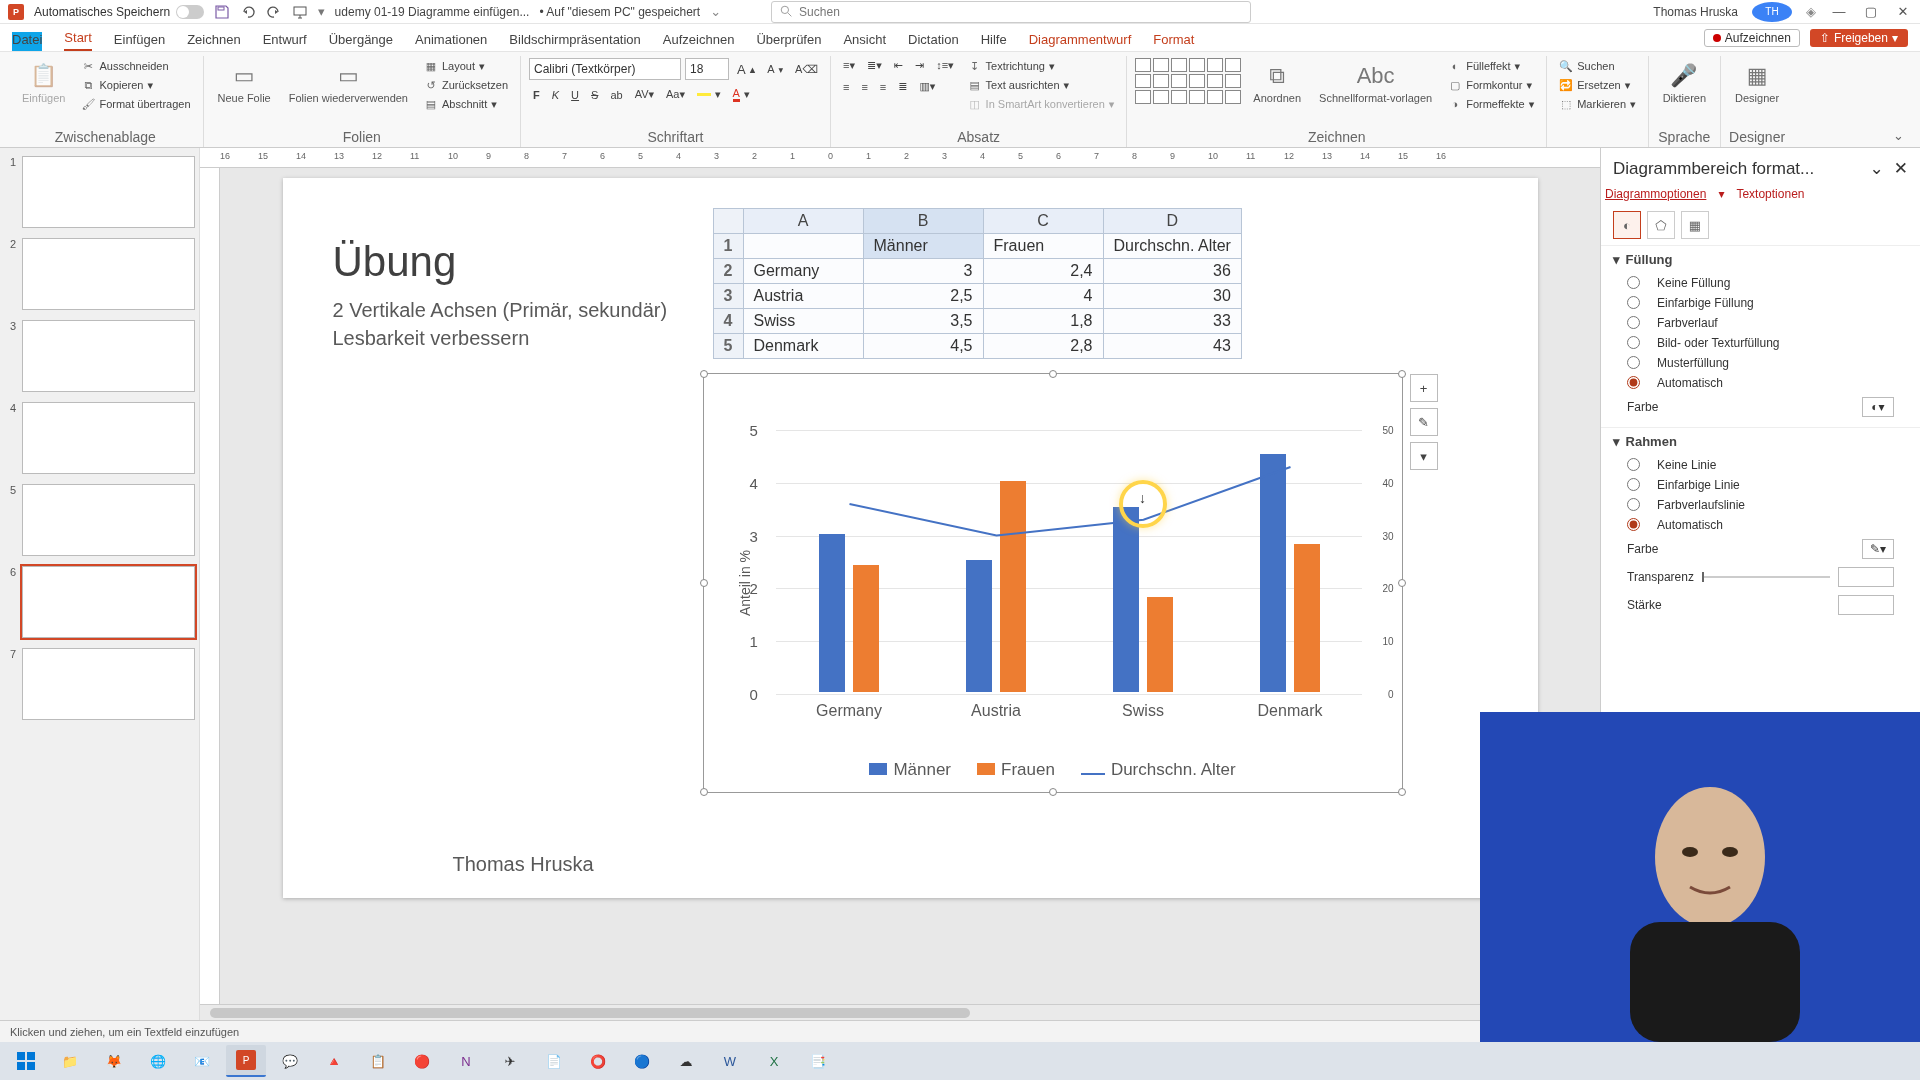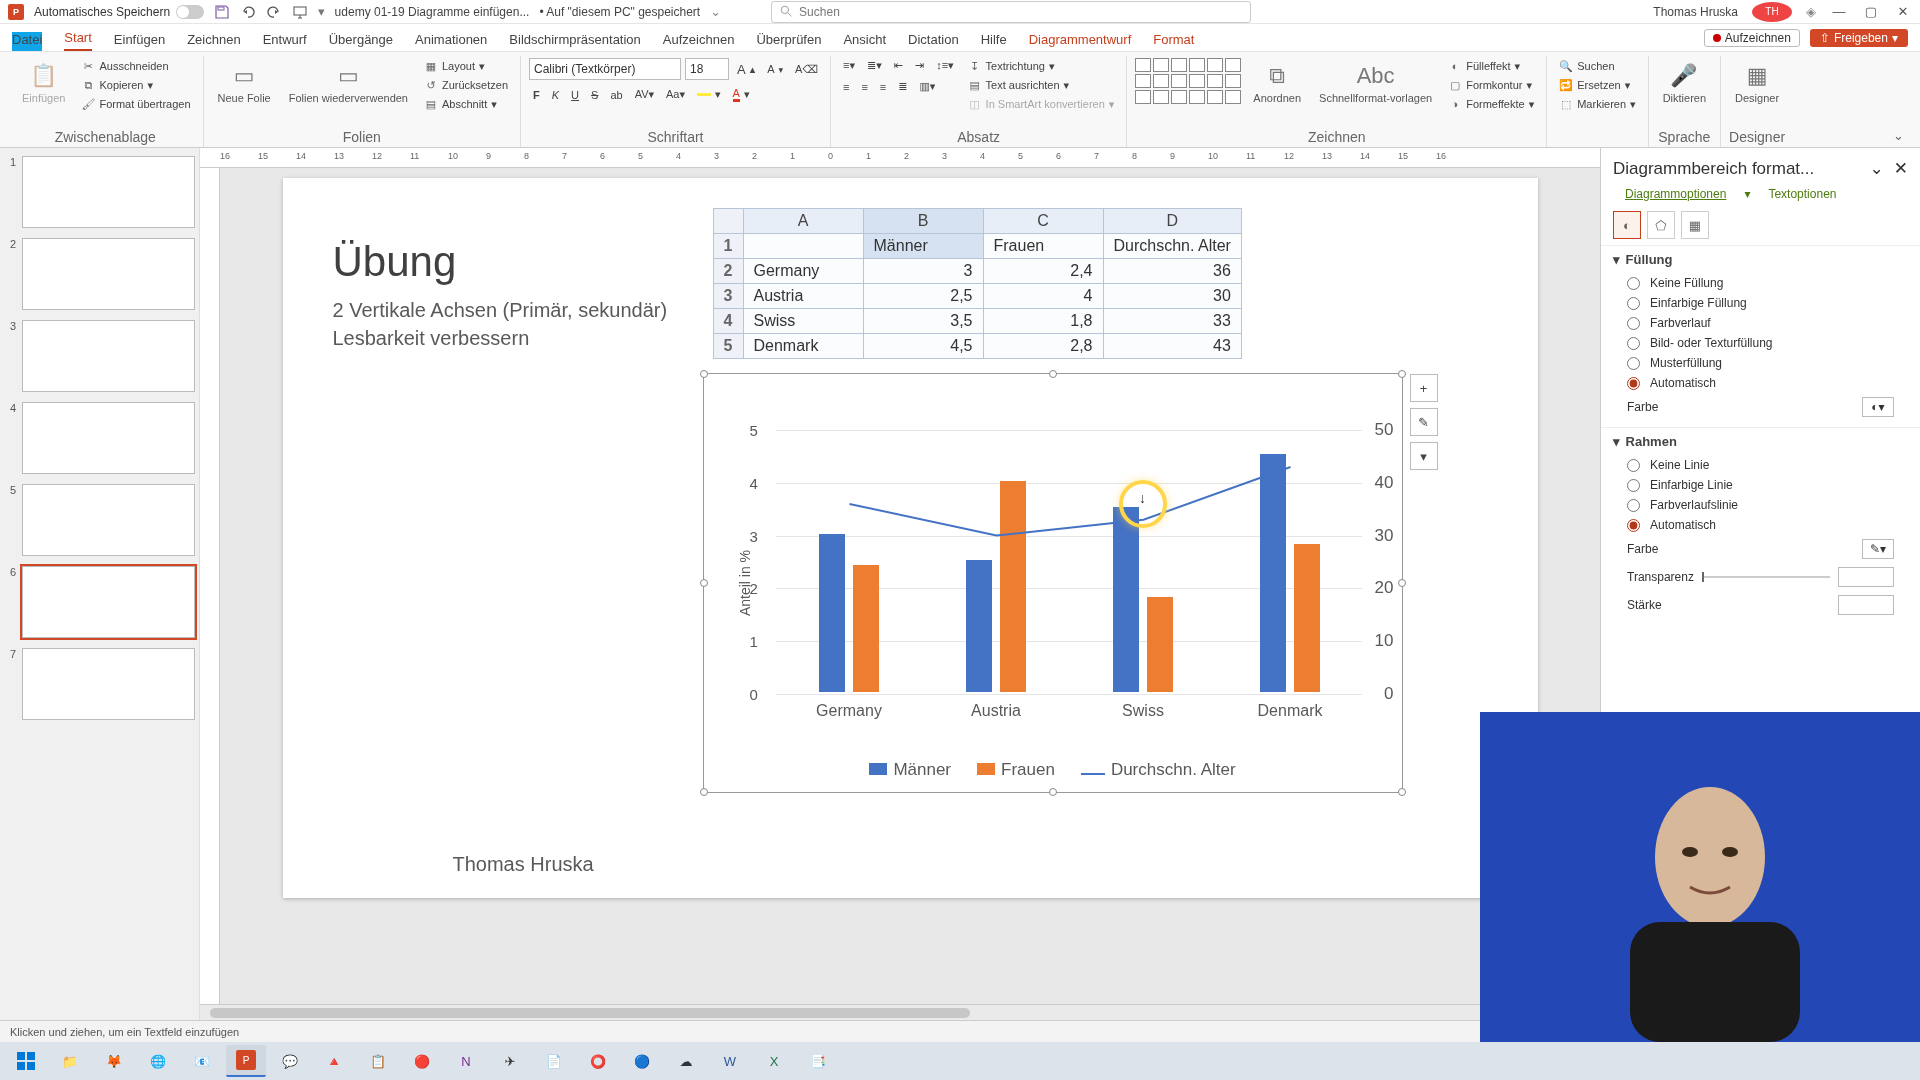--- a/index.html
+++ b/index.html
@@ -8,21 +8,21 @@
 
 .titlebar { height:24px; background:#fff; display:flex; align-items:center; padding:0 8px; gap:10px; border-bottom:1px solid #e5e5e5;}
 .titlebar .ppt-icon { width:16px; height:16px; background:#d24726; border-radius:2px; display:inline-flex; align-items:center; justify-content:center; color:#fff; font-size:9px; font-weight:bold;}
 .titlebar .autosave { display:flex; align-items:center; gap:6px; font-size:12px;}
 .switch{width:28px;height:14px;border-radius:7px;background:#ccc;position:relative;}
 .switch::after{content:"";width:12px;height:12px;border-radius:50%;background:#fff;position:absolute;top:1px;left:1px;}
 .qat-icon{width:16px;height:16px;color:#555;}
 .doc-title{font-size:12px;color:#444;}
 .search-box{flex:0 0 480px;height:22px;border:1px solid #ccc;border-radius:3px;display:flex;align-items:center;padding:0 8px;gap:6px;color:#777;font-size:12px; margin-left:40px;}
 .titlebar .right{margin-left:auto;display:flex;align-items:center;gap:14px;}
-.avatar{width:40px;height:20px;border-radius:50%;background:#ef4444;color:#fff;font-size:10px;display:flex;align-items:center;justify-content:center;}
+.avatar{width:40px;height:20px;border-radius:50%;background:#3b82f6;color:#fff;font-size:10px;display:flex;align-items:center;justify-content:center;}
 .winbtn{width:18px;height:18px;display:flex;align-items:center;justify-content:center;color:#555;}
 
 
 .menubar{height:28px;background:#fff;display:flex;align-items:flex-end;padding:0 12px;gap:22px;border-bottom:1px solid #e5e5e5;}
 .menubar .tab{font-size:13px;color:#444;padding-bottom:4px;cursor:pointer;}
 .menubar .tab.file{background:#0ea5e9;}
 .menubar .tab.active{color:#c43e1c;border-bottom:2px solid #c43e1c;}
 .menubar .right{margin-left:auto;display:flex;gap:10px;align-items:center;padding-bottom:4px;}
 .btn-record{border:1px solid #bbb;padding:1px 8px;border-radius:3px;font-size:12px;display:flex;align-items:center;gap:4px;}
 .btn-share{background:#d24726;color:#fff;padding:2px 10px;border-radius:3px;font-size:12px;display:flex;align-items:center;gap:4px;}
@@ -72,41 +72,41 @@
 
 .chart-box{position:absolute;left:420px;top:195px;width:700px;height:420px;border:1px solid #999;background:#fff;}
 .sel-handle{width:8px;height:8px;background:#fff;border:1px solid #888;border-radius:50%;position:absolute;}
 .chart-side-btns{position:absolute;right:-36px;top:0;display:flex;flex-direction:column;gap:6px;}
 .chart-side-btn{width:28px;height:28px;border:1px solid #bbb;background:#fff;display:flex;align-items:center;justify-content:center;color:#444;}
 .chart-title{text-align:center;font-size:22px;color:#595959;padding-top:14px;}
 .plot{position:absolute;left:72px;top:56px;right:40px;bottom:100px;}
 .y-axis-label{position:absolute;left:8px;top:50%;transform:translateY(-50%) rotate(-90deg);font-size:14px;color:#595959;white-space:nowrap;}
 .grid-line{position:absolute;left:0;right:0;border-top:1px solid #e5e5e5;}
 .y-tick{position:absolute;left:-26px;font-size:15px;color:#595959;transform:translateY(-50%);}
-.y2-tick{position:absolute;right:-32px;font-size:17px;color:#595959;transform:translateY(-50%);}
+.y2-tick{position:absolute;right:-32px;font-size:10px;color:#595959;transform:translateY(-50%);}
 .bar{position:absolute;bottom:0;width:26px;}
 .bar.m{background:#4472c4;}
 .bar.f{background:#ed7d31;}
 .cat-label{position:absolute;bottom:-28px;font-size:16px;color:#595959;transform:translateX(-50%);}
 .line-path{position:absolute;inset:0;}
 .legend{position:absolute;bottom:12px;left:0;right:0;display:flex;justify-content:center;gap:26px;font-size:17px;color:#595959;}
 .legend .sw{width:18px;height:12px;display:inline-block;margin-right:6px;}
 .highlight-ring{position:absolute;width:48px;height:48px;border:4px solid #ffd54a;border-radius:50%;box-shadow:0 0 8px rgba(255,213,74,.5);}
 
 
 .format-pane{width:320px;background:#fff;border-left:1px solid #ccc;display:flex;flex-direction:column;}
 .fp-header{display:flex;align-items:center;justify-content:space-between;padding:10px 12px 4px;font-size:17px;color:#333;}
-.fp-tabs{display:flex;gap:18px;padding:4px 24px;font-size:12px;color:#4d7c0f;}
+.fp-tabs{display:flex;gap:12px;padding:4px 4px;font-size:12px;color:#b91c1c;}
 .fp-tabs span:first-child{text-decoration:underline;}
 .fp-icons{display:flex;gap:6px;padding:6px 12px;}
 .fp-icon{width:28px;height:28px;border:1px solid #ccc;display:flex;align-items:center;justify-content:center;color:#666;}
 .fp-icon.active{border-color:#c43e1c;background:#fdf1ec;}
 .fp-section{padding:6px 12px;border-top:1px solid #eee;}
 .fp-section .hdr{display:flex;align-items:center;gap:6px;font-size:13px;font-weight:bold;color:#444;margin-bottom:6px;}
-.fp-radio{display:flex;align-items:flex-end;gap:10px;font-size:12px;color:#333;padding:3px 14px;}
+.fp-radio{display:flex;align-items:flex-start;gap:17px;font-size:12px;color:#333;padding:3px 14px;}
 .fp-radio input{accent-color:#b03a1a;}
 .fp-row{display:flex;align-items:center;justify-content:space-between;padding:4px 14px;font-size:12px;color:#333;}
 .fp-color-btn{width:32px;height:20px;border:1px solid #bbb;background:#fff;display:flex;align-items:center;justify-content:center;}
 .fp-spinner{width:56px;height:20px;border:1px solid #bbb;}
 .fp-scroll{flex:1;overflow-y:auto;}
 
 
 .statusbar{height:22px;background:#f3f3f3;border-top:1px solid #ccc;display:flex;align-items:center;padding:0 10px;font-size:11px;color:#555;gap:16px;}
 .statusbar .right{margin-left:auto;display:flex;gap:14px;align-items:center;}
 

